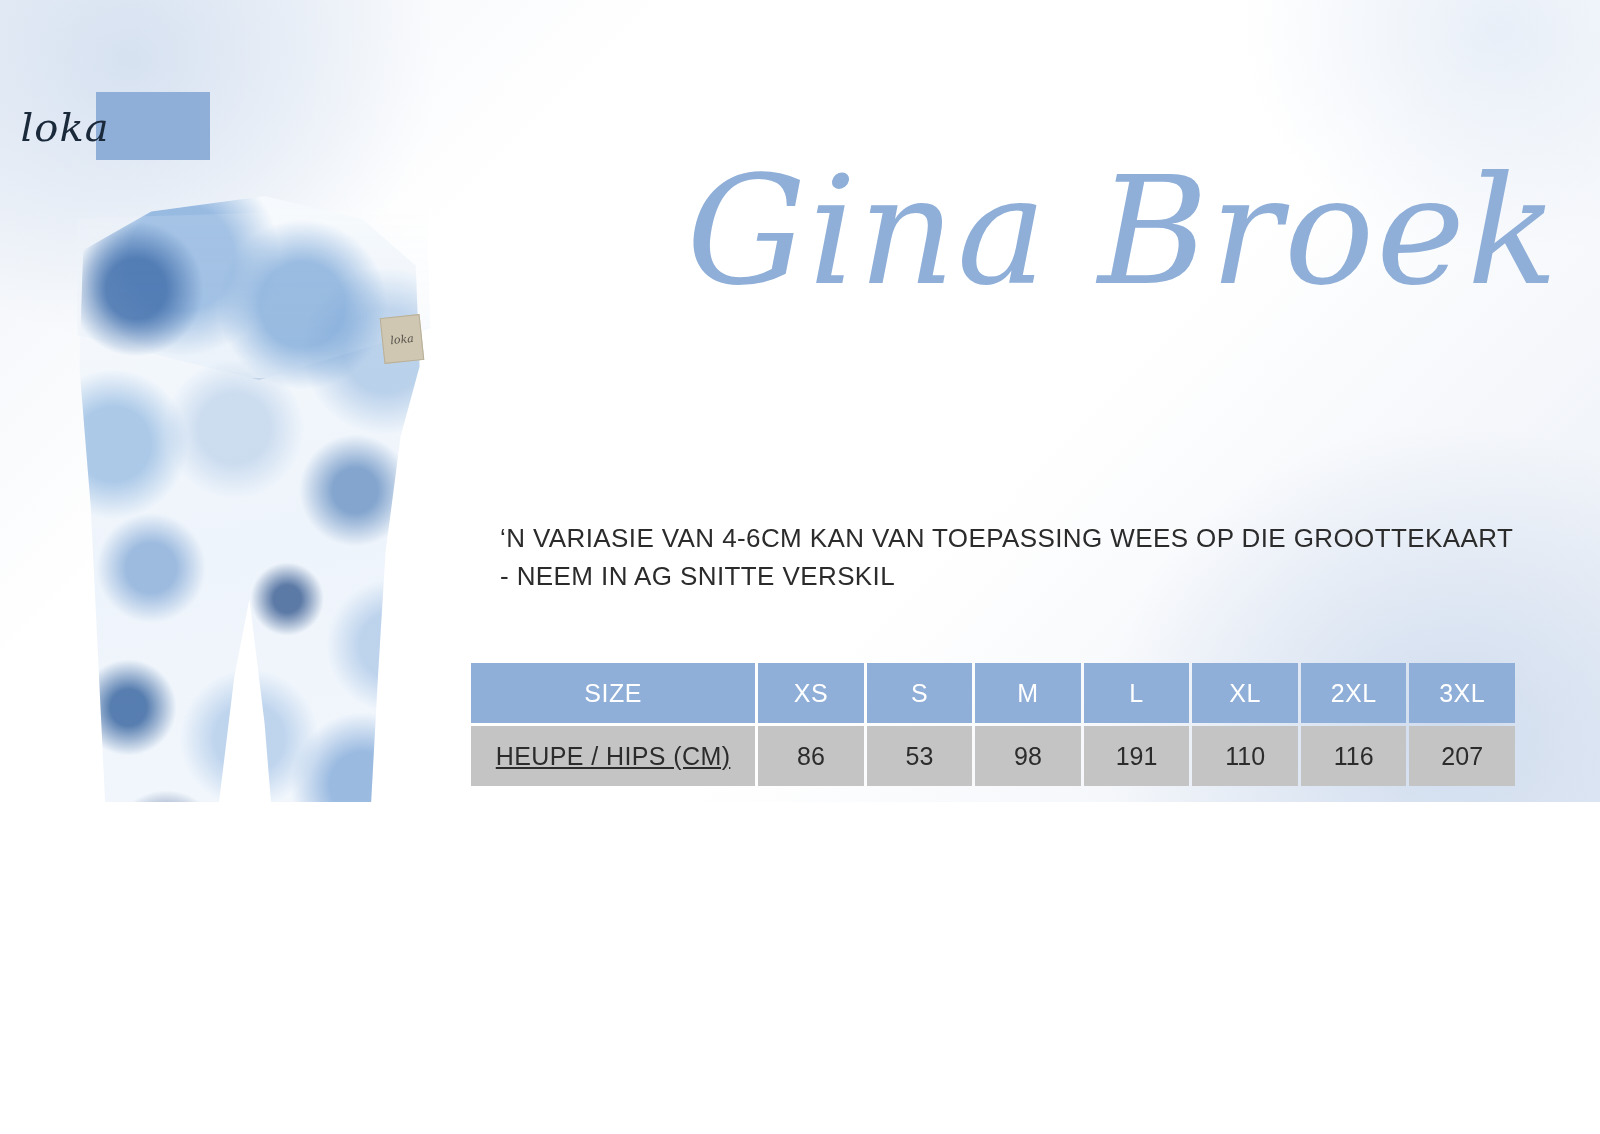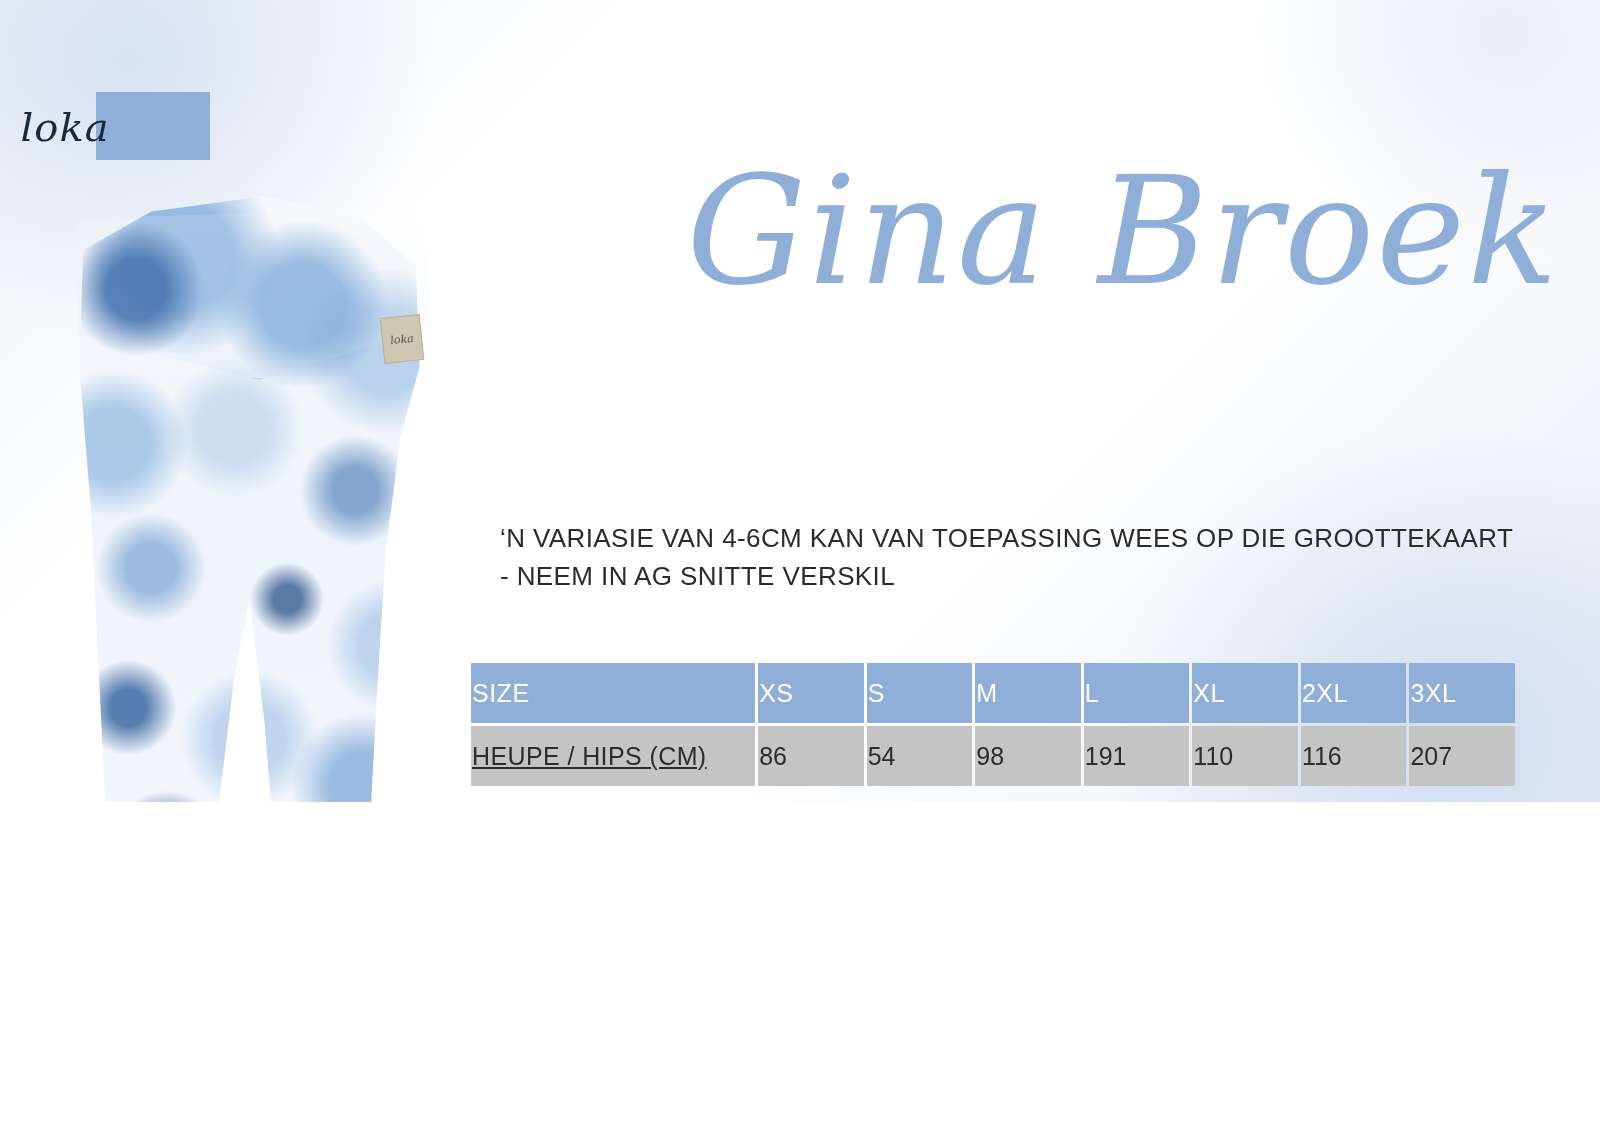--- a/index.html
+++ b/index.html
@@ -178,21 +178,21 @@
     left: 468px;
     top: 660px;
     width: 1050px;
     border-collapse: separate;
     border-spacing: 3px;
     table-layout: fixed;
   }
   .size-table th,
   .size-table td {
     height: 58px;
-    text-align: left;
+    text-align: center;
     vertical-align: middle;
     font-size: 25px;
     font-weight: normal;
     color: #2c2c2c;
   }
   .size-table thead th {
     background: #8fafd8;
     color: #ffffff;
     letter-spacing: 0.5px;
   }
@@ -271,21 +271,21 @@
         <th>L</th>
         <th>XL</th>
         <th>2XL</th>
         <th>3XL</th>
       </tr>
     </thead>
     <tbody>
       <tr>
         <td class="label-col">HEUPE / HIPS (CM)</td>
         <td>86</td>
-        <td>54</td>
+        <td>53</td>
         <td>98</td>
         <td>191</td>
         <td>110</td>
         <td>116</td>
         <td>207</td>
       </tr>
     </tbody>
   </table>
 
   <div class="price-badge">R490</div>

